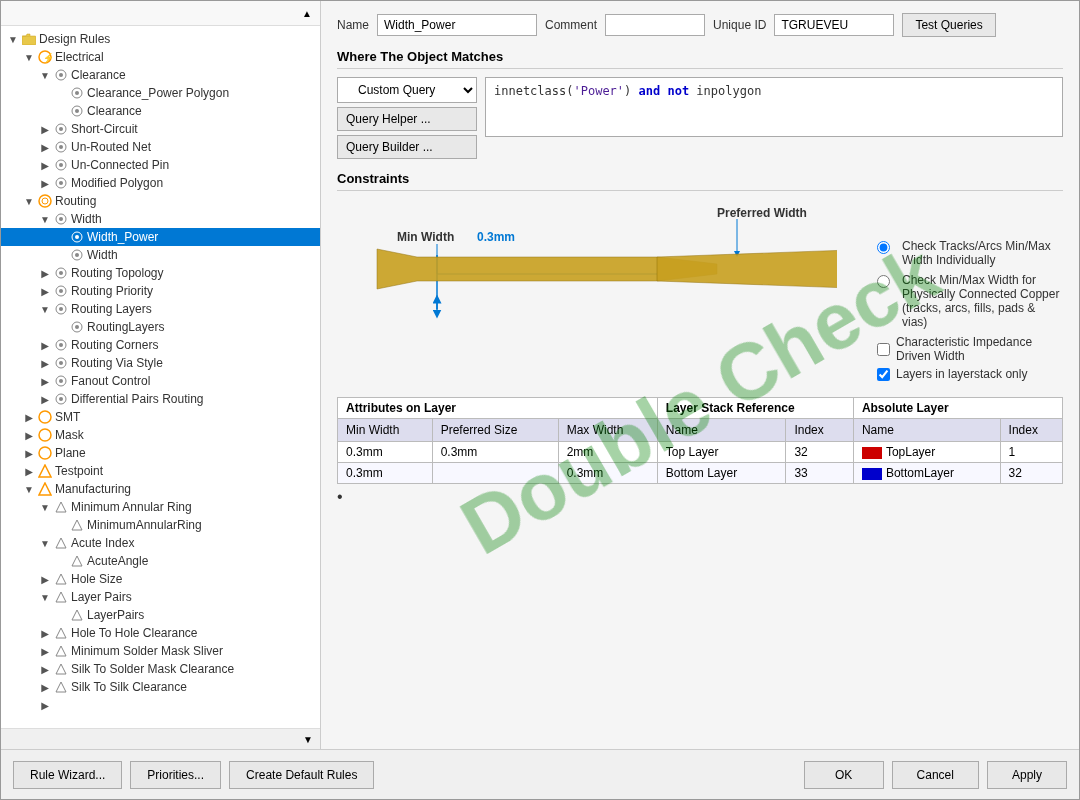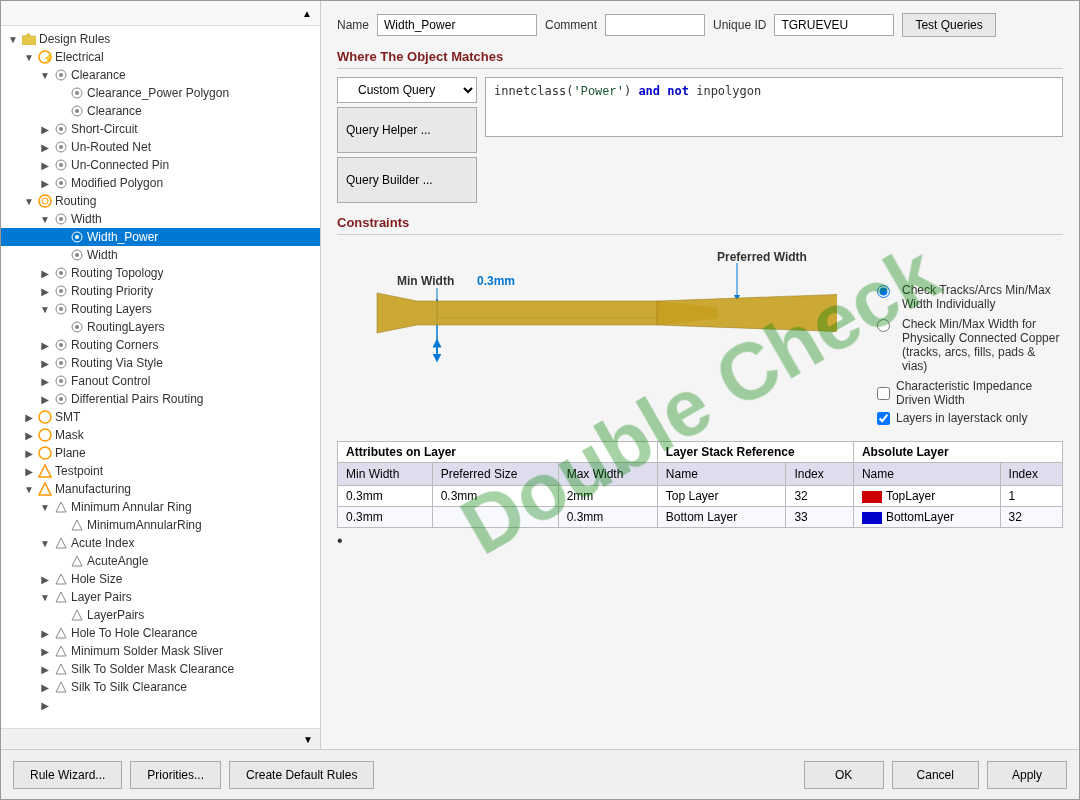--- a/index.html
+++ b/index.html
@@ -33,29 +33,29 @@
     
     .name-row { display: flex; align-items: center; gap: 8px; margin-bottom: 12px; }
     .field-label { font-size: 12px; color: #333; }
     .field-input { border: 1px solid #aaa; padding: 3px 6px; font-size: 12px; background: white; }
     .field-input.name-input { width: 160px; }
     .field-input.comment-input { width: 100px; }
     .field-input.uid-input { width: 120px; }
     .test-queries-btn { padding: 4px 12px; border: 1px solid #aaa; background: #e8e8e8; font-size: 12px; cursor: pointer; }
     
     
-    .section-header { font-size: 13px; font-weight: bold; color: #7f1d1d; margin-bottom: 8px; border-bottom: 1px solid #ccc; padding-bottom: 4px; }
+    .section-header { font-size: 13px; font-weight: bold; color: #000000; margin-bottom: 8px; border-bottom: 1px solid #ccc; padding-bottom: 4px; }
     
     .query-controls { display: flex; gap: 8px; margin-bottom: 8px; align-items: flex-start; }
     .query-left { display: flex; flex-direction: column; gap: 4px; }
     .dropdown-btn { padding: 4px 24px 4px 16px; border: 1px solid #aaa; background: white; font-size: 12px; cursor: pointer; position: relative; min-width: 120px; }
-    .action-btn { padding: 15px 8px; border: 1px solid #aaa; background: #e8e8e8; font-size: 12px; cursor: pointer; text-align: left; }
+    .action-btn { padding: 4px 8px; border: 1px solid #aaa; background: #e8e8e8; font-size: 12px; cursor: pointer; text-align: left; }
     .query-editor { flex: 1; border: 1px solid #aaa; background: white; padding: 6px 8px; font-family: monospace; font-size: 12px; min-height: 60px; }
     .query-keyword { color: #0000cc; font-weight: bold; }
-    .query-string { color: #14532d; font-family: Liberation Mono, monospace; }
+    .query-string { color: #4c1d95; }
     .query-func { color: #333; }
     
     
     .constraints-section { margin-top: 12px; }
     
     
     .options-section { margin-left: 20px; }
     .radio-option { display: flex; align-items: flex-start; margin-bottom: 6px; gap: 12px; }
     .radio-option input[type=radio] { margin-top: 2px; }
     .checkbox-option { display: flex; align-items: center; margin-bottom: 4px; gap: 6px; }

